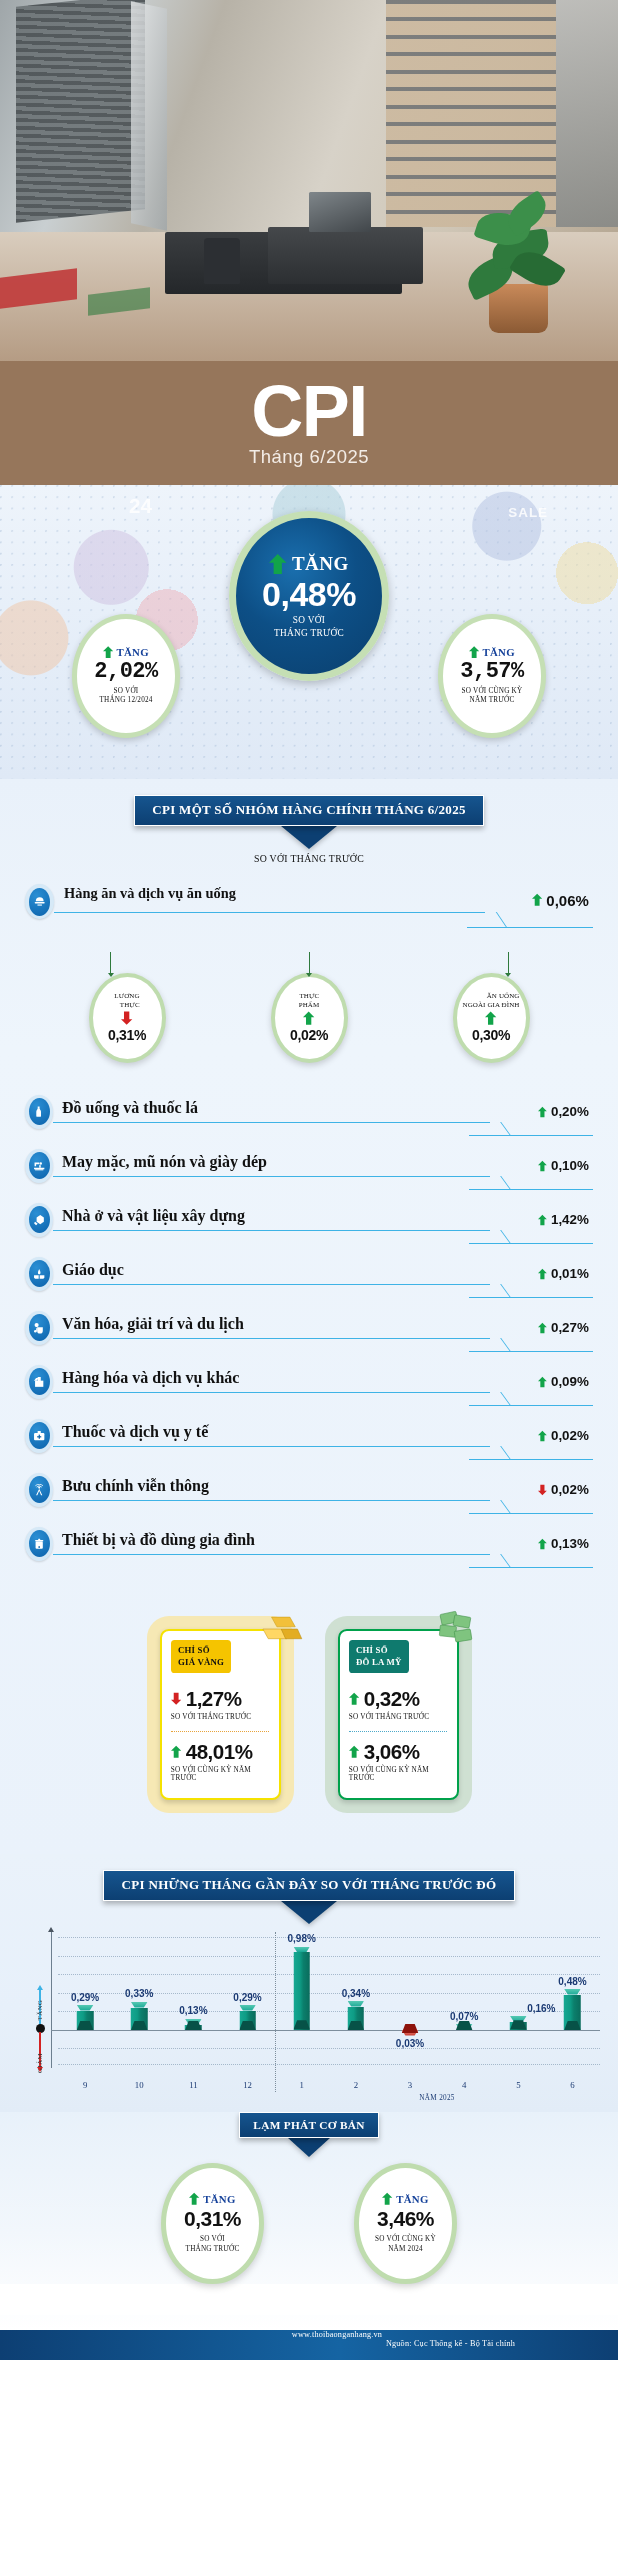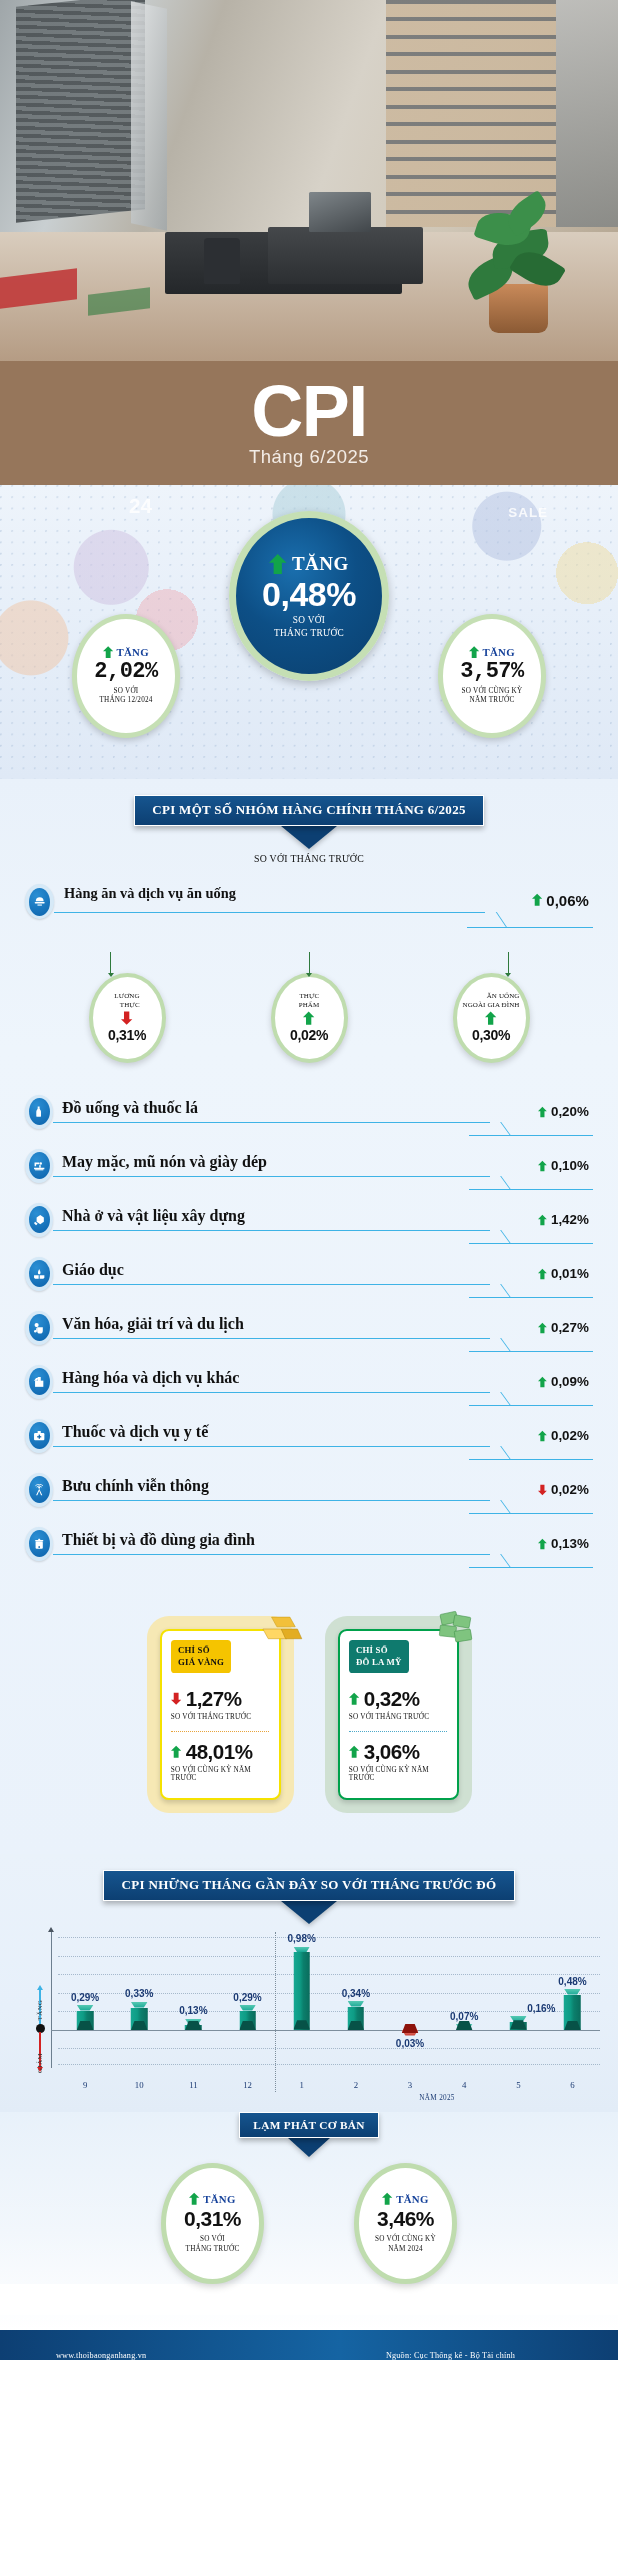--- a/index.html
+++ b/index.html
@@ -251,21 +251,21 @@
     display:flex;flex-direction:column;align-items:center;justify-content:center;}
   .corec .row1{display:flex;align-items:center;gap:3.6px;}
   .corec .tang{color:#16429a;font-weight:bold;font-size:10.8px;letter-spacing:0.3px;}
   .corec .val{font-family:"Liberation Sans",sans-serif;font-weight:bold;font-size:21px;
     color:#111;margin:1.5px 0 2.6px;letter-spacing:-0.5px;}
   .corec .cap{font-size:7.2px;text-align:center;line-height:1.4;color:#111;letter-spacing:0.2px;}
 
   
   .footer{
     height:30px;background:linear-gradient(90deg,#0d3f73 0%,#1564a3 55%,#0d3f73 100%);
-    display:flex;align-items:flex-end;color:#fff;font-size:8.2px;letter-spacing:0.2px;
+    display:flex;align-items:center;color:#fff;font-size:8.2px;letter-spacing:0.2px;flex-direction:column;
   }
   .footer .site{margin-left:56px;}
   .footer .src{margin-left:auto;margin-right:103px;}
   .spacer{height:31px;background:#fff;}
 </style>
 </head>
 <body>
 
 <div class="page">
 

